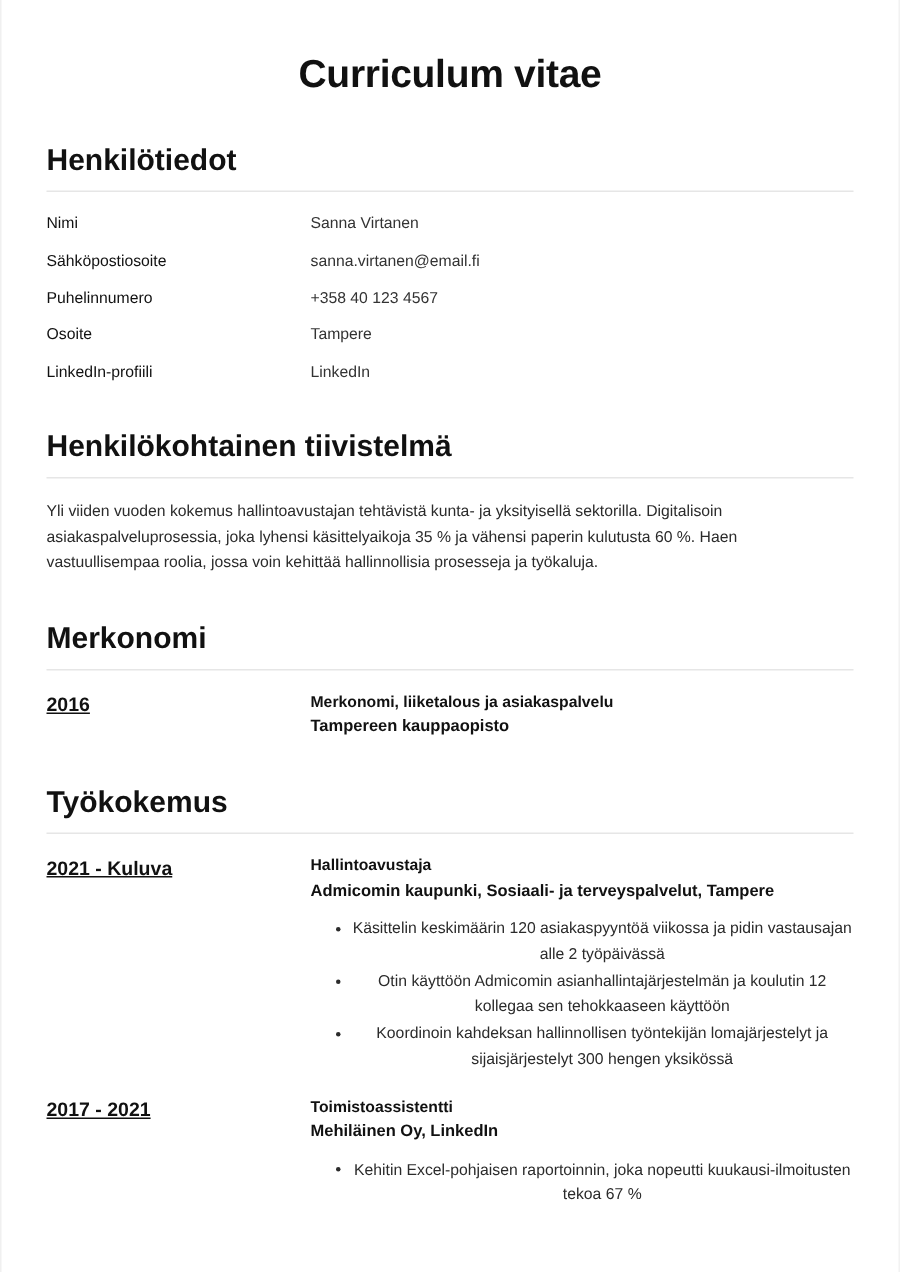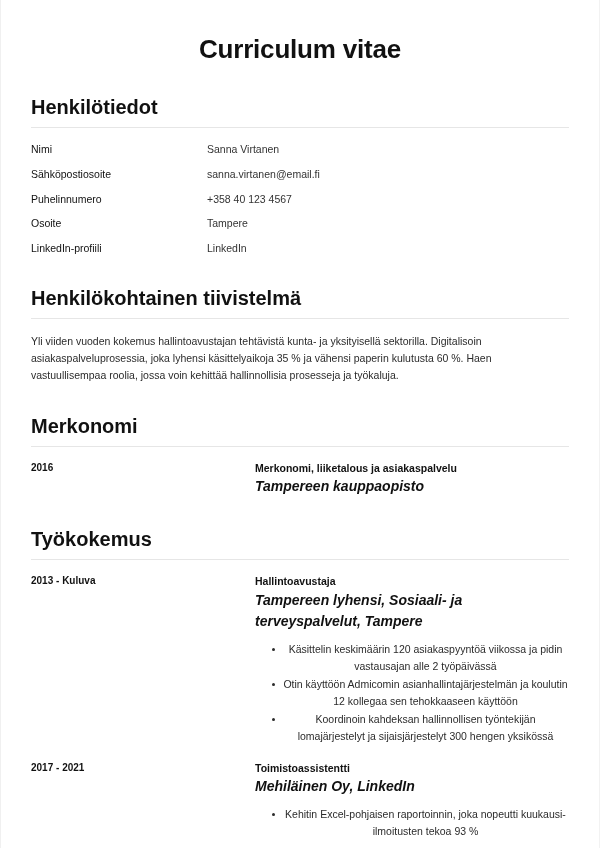--- a/index.html
+++ b/index.html
@@ -93,43 +93,42 @@
   
   .entry {
     display: flex;
     align-items: flex-start;
     margin-bottom: 16px;
   }
   .entry:last-child { margin-bottom: 0; }
   .entry-period {
     width: 176px;
     flex: 0 0 176px;
-    font-size: 10px;
+    font-size: 13px;
     font-weight: bold;
     color: #111111;
     line-height: 1.45;
     padding-top: 0px;
+    text-decoration: underline;
   }
   .entry-body {
     flex: 1 1 auto;
     min-width: 0;
-    margin-left: 48px;
   }
   .entry-title {
     font-size: 10.5px;
     font-weight: bold;
     color: #111111;
     line-height: 1.5;
   }
   .entry-org {
-    font-size: 14px;
+    font-size: 11px;
     font-weight: bold;
     color: #111111;
     line-height: 1.5;
-    font-style: italic;
   }
   .entry-bullets {
     margin: 9px 0 0 0;
     padding-left: 17px;
     list-style: none;
   }
   .entry-bullets li {
     position: relative;
     font-size: 10.5px;
     line-height: 1.58;
@@ -205,38 +204,38 @@
           <div class="entry-org">Tampereen kauppaopisto</div>
         </div>
       </div>
     </div>
 
     <div class="section">
       <h2 class="section-heading">Työkokemus</h2>
       <div class="section-rule"></div>
 
       <div class="entry">
-        <div class="entry-period">2013 - Kuluva</div>
+        <div class="entry-period">2021 - Kuluva</div>
         <div class="entry-body">
           <div class="entry-title">Hallintoavustaja</div>
-          <div class="entry-org">Tampereen lyhensi, Sosiaali- ja terveyspalvelut, Tampere</div>
+          <div class="entry-org">Admicomin kaupunki, Sosiaali- ja terveyspalvelut, Tampere</div>
           <ul class="entry-bullets">
             <li>Käsittelin keskimäärin 120 asiakaspyyntöä viikossa ja pidin vastausajan alle 2 työpäivässä</li>
             <li>Otin käyttöön Admicomin asianhallintajärjestelmän ja koulutin 12 kollegaa sen tehokkaaseen käyttöön</li>
             <li>Koordinoin kahdeksan hallinnollisen työntekijän lomajärjestelyt ja sijaisjärjestelyt 300 hengen yksikössä</li>
           </ul>
         </div>
       </div>
 
       <div class="entry">
         <div class="entry-period">2017 - 2021</div>
         <div class="entry-body">
           <div class="entry-title">Toimistoassistentti</div>
           <div class="entry-org">Mehiläinen Oy, LinkedIn</div>
           <ul class="entry-bullets">
-            <li>Kehitin Excel-pohjaisen raportoinnin, joka nopeutti kuukausi-ilmoitusten tekoa 93 %</li>
+            <li>Kehitin Excel-pohjaisen raportoinnin, joka nopeutti kuukausi-ilmoitusten tekoa 67 %</li>
           </ul>
         </div>
       </div>
     </div>
 
   </div>
 </div>
 
 </body></html>

